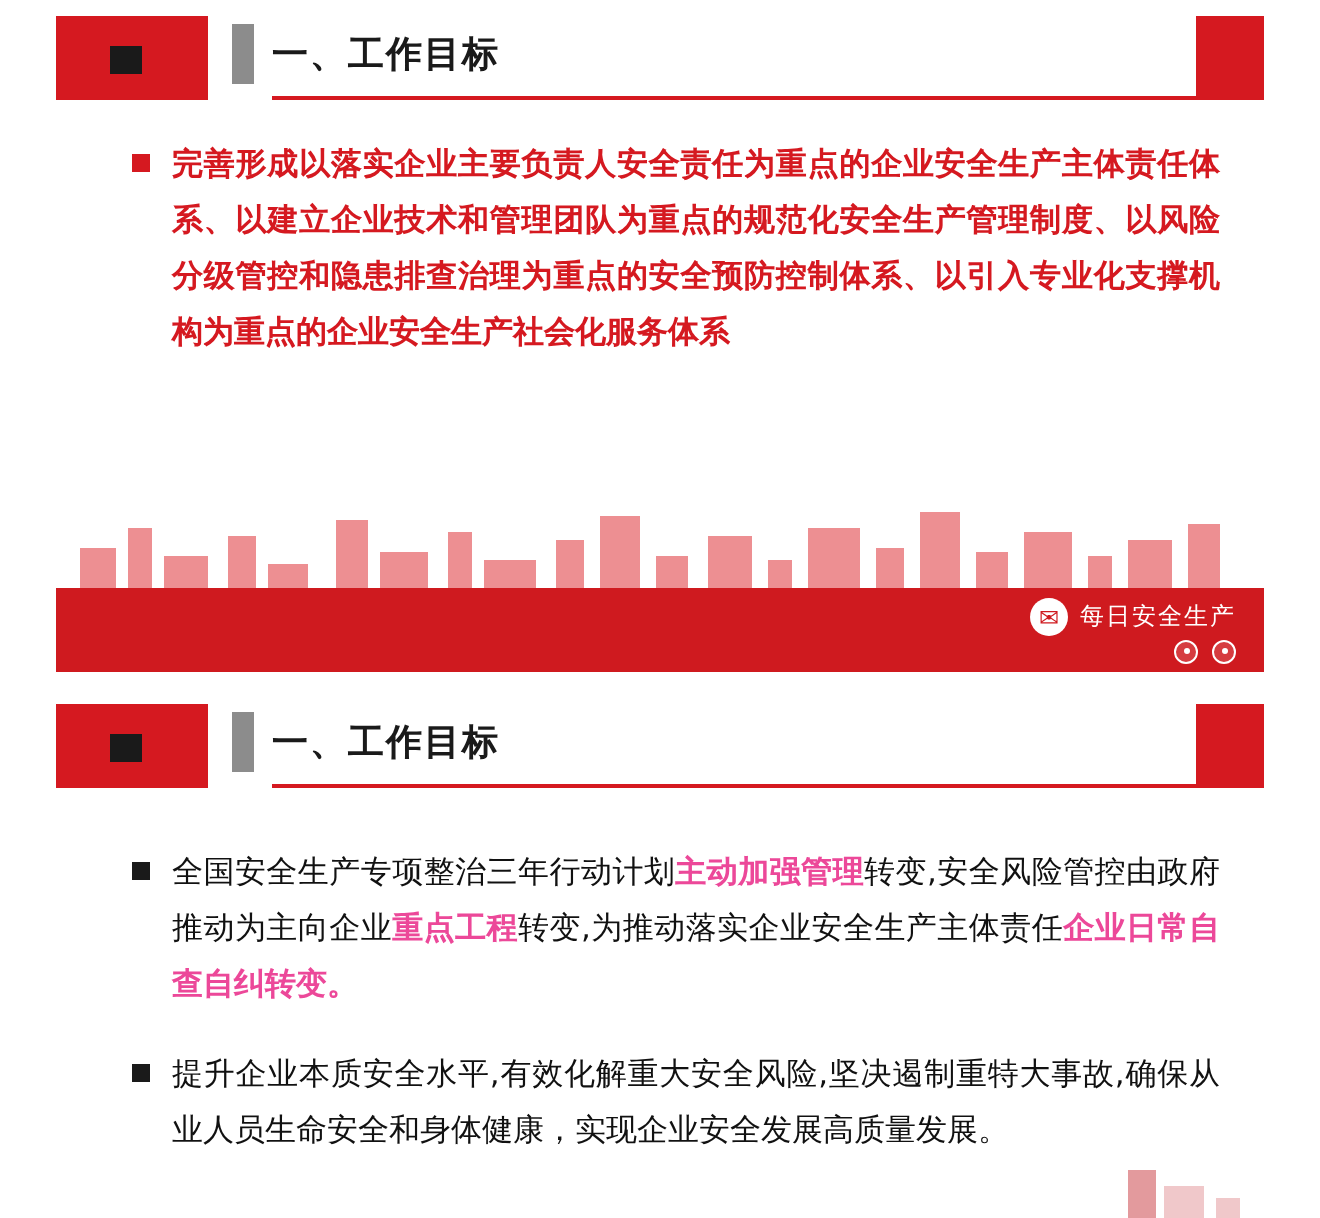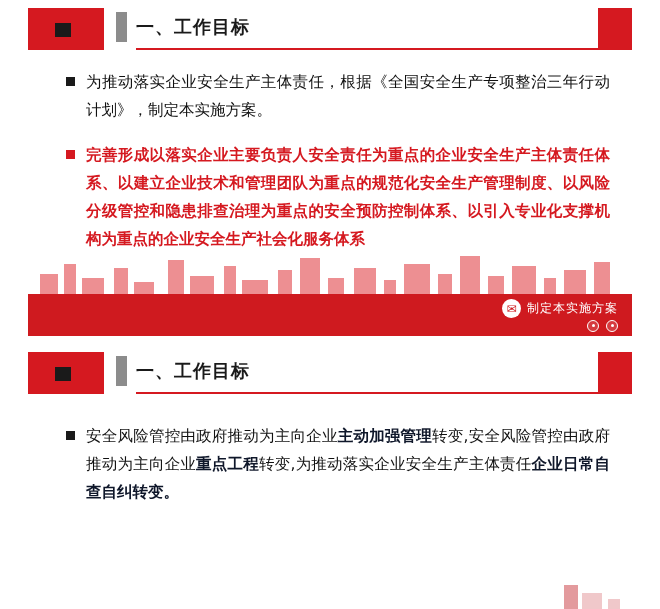--- a/index.html
+++ b/index.html
@@ -45,21 +45,21 @@
   .bullet{
     flex:0 0 auto;width:9px;height:9px;background:#1a1a1a;margin:9px 11px 0 16px;
   }
   .bullet.red{background:#d51920;}
   .txt{
     font-size:15.5px;line-height:28px;color:#111111;
     font-family:"DejaVu Sans","Liberation Sans",sans-serif;
     text-align:justify;
   }
   .txt.red{color:#d51920;font-weight:bold;}
-  .txt b{font-weight:bold;color:#0f172a;}
+  .txt b{font-weight:bold;color:#ec4899;}
 
   
   .footband{
     position:absolute;left:0;right:0;bottom:0;height:42px;background:#cf1a1f;
   }
   .sky{
     position:absolute;left:0;right:0;bottom:42px;height:46px;overflow:hidden;
     pointer-events:none;
   }
   .sky i{position:absolute;bottom:0;background:#e76a6d;opacity:.75;display:block;}
@@ -103,24 +103,20 @@
       <div class="redblock"></div>
       <div class="blacksq"></div>
       <div class="graybar"></div>
       <div class="title">一、工作目标</div>
       <div class="uline"></div>
       <div class="rightblock"></div>
     </div>
 
     <div class="list">
 
-      <div class="item">
-        <span class="bullet"></span>
-        <div class="txt">为推动落实企业安全生产主体责任，根据《全国安全生产专项整治三年行动计划》，制定本实施方案。</div>
-      </div>
 
 
       <div class="item">
         <span class="bullet red"></span>
         <div class="txt red">完善形成以落实企业主要负责人安全责任为重点的企业安全生产主体责任体系、以建立企业技术和管理团队为重点的规范化安全生产管理制度、以风险分级管控和隐患排查治理为重点的安全预防控制体系、以引入专业化支撑机构为重点的企业安全生产社会化服务体系</div>
       </div>
 
     </div>
 
     <div class="sky">
@@ -147,21 +143,21 @@
       <i style="left:536px;width:22px;height:24px;"></i>
       <i style="left:566px;width:16px;height:32px;"></i>
     </div>
 
     <div class="footband"></div>
 
     <div class="footlogo">
       <span class="wx">
           <span>✉</span>
         </span>
-      <span class="wtxt">制定本实施方案</span>
+      <span class="wtxt">每日安全生产</span>
     </div>
 
     <div class="dots">
       <i></i>
       <i></i>
     </div>
   </div>
 
   <div class="slide slide2">
 
@@ -171,23 +167,27 @@
       <div class="graybar"></div>
       <div class="title">一、工作目标</div>
       <div class="uline"></div>
       <div class="rightblock"></div>
     </div>
 
     <div class="list" style="padding-top:22px;">
 
       <div class="item">
         <span class="bullet"></span>
-        <div class="txt"><span>安全风险管控由政府推动为主向企业</span><b>主动加强管理</b><span>转变,安全风险管控由政府推动为主向企业</span><b>重点工程</b><span>转变,为推动落实企业安全生产主体责任</span><b>企业日常自查自纠转变。</b></div>
+        <div class="txt"><span>全国安全生产专项整治三年行动计划</span><b>主动加强管理</b><span>转变,安全风险管控由政府推动为主向企业</span><b>重点工程</b><span>转变,为推动落实企业安全生产主体责任</span><b>企业日常自查自纠转变。</b></div>
       </div>
 
+      <div class="item">
+        <span class="bullet"></span>
+        <div class="txt"><span>提升企业本质安全水平,有效化解重大安全风险,坚决遏制重特大事故,确保从业人员生命安全和身体健康，实现企业安全发展高质量发展。</span></div>
+      </div>
 
     </div>
 
     <div class="botdeco">
       <i class="d2"></i>
       <i class="d1"></i>
       <i class="d3"></i>
     </div>
   </div>
 

